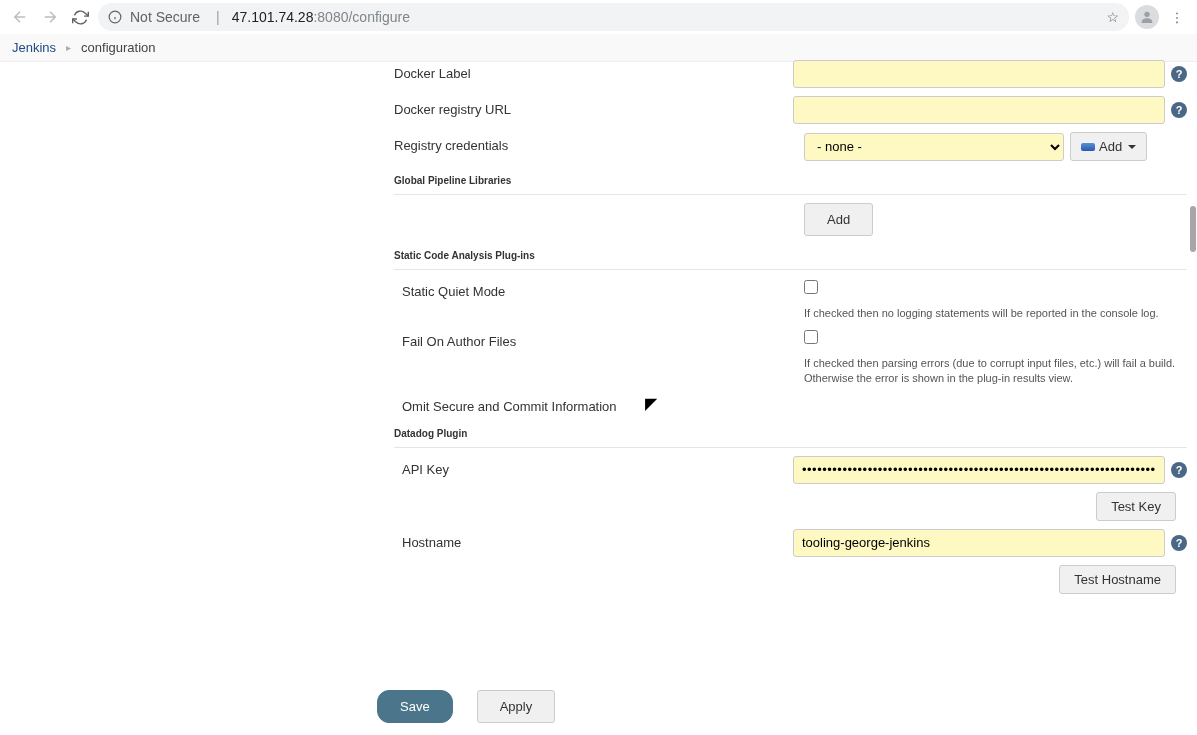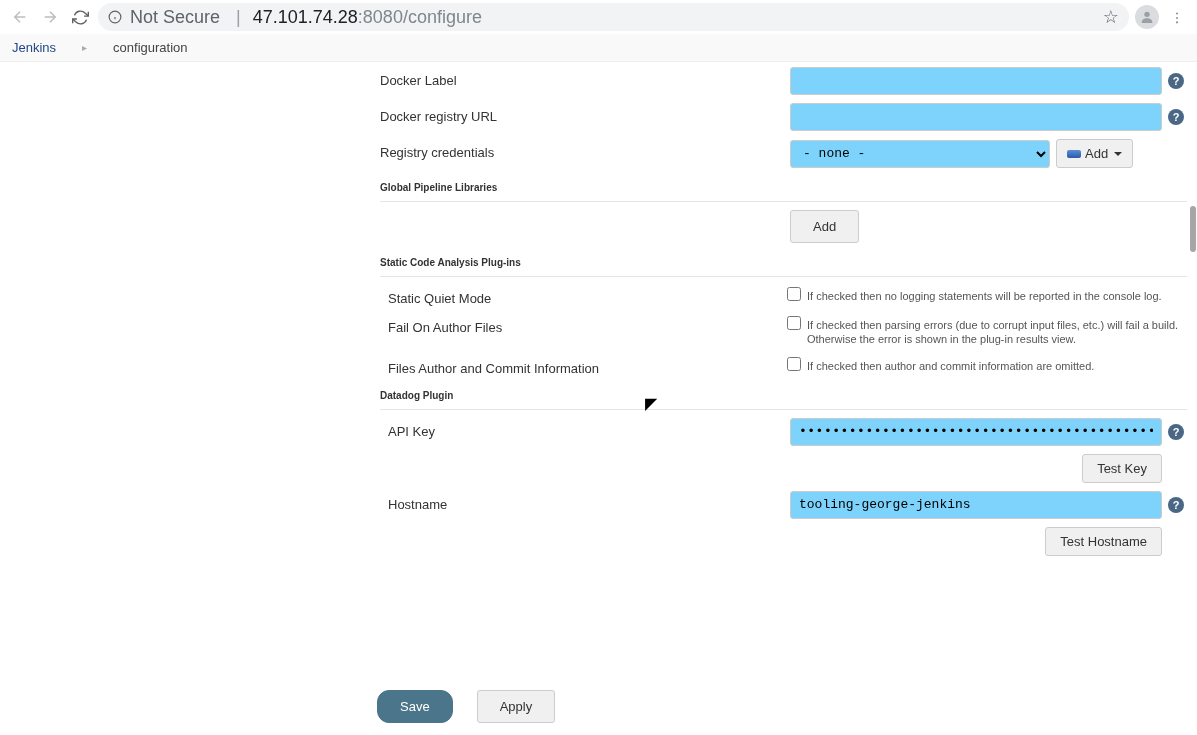--- a/index.html
+++ b/index.html
@@ -2,53 +2,53 @@
 <html><head>
 <meta charset="utf-8">
 <style>
 * { box-sizing: border-box; margin: 0; padding: 0; }
 body { font-family: -apple-system, BlinkMacSystemFont, "Segoe UI", Helvetica, Arial, sans-serif; font-size: 13px; color: #333; background: #fff; width: 1197px; height: 735px; overflow: hidden; position: relative; }
 
 
 .browser-bar { height: 34px; display: flex; align-items: center; padding: 0 8px; background: #fff; gap: 6px; }
 .nav-icon { width: 24px; height: 24px; display: flex; align-items: center; justify-content: center; color: #5f6368; cursor: pointer; border-radius: 50%; }
 .nav-icon.disabled { color: #bdbdbd; }
-.url-bar { flex: 1; height: 28px; background: #f1f3f4; border-radius: 14px; display: flex; align-items: center; padding: 0 10px; gap: 8px; color: #5f6368; font-size: 18px; }
+.url-bar { flex: 1; height: 28px; background: #f1f3f4; border-radius: 14px; display: flex; align-items: center; padding: 0 10px; gap: 8px; color: #5f6368; font-size: 14px; }
 .url-text { color: #202124; }
 .url-text .dim { color: #80868b; }
 .url-bar .not-secure { color: #5f6368; margin-right: 4px; }
 .url-bar .sep { color: #9aa0a6; margin: 0 4px; }
 .avatar { width: 24px; height: 24px; border-radius: 50%; background: #dadce0; display:flex; align-items:center; justify-content:center; color:#5f6368; }
 
 
-.breadcrumb { height: 28px; background: #f9f9f9; border-bottom: 1px solid #eee; display: flex; align-items: center; padding: 0 12px; font-size: 13px; color: #444; gap: 26px; }
+.breadcrumb { height: 28px; background: #f9f9f9; border-bottom: 1px solid #eee; display: flex; align-items: center; padding: 0 12px; font-size: 13px; color: #444; gap: 10px; }
 .breadcrumb a { color: #204a87; text-decoration: none; }
 .breadcrumb .chev { color: #aaa; font-size: 10px; }
 
 
-.content { position: absolute; left: 380px; top: 60px; right: 10px; margin-top: 7px; }
+.content { position: absolute; left: 394px; top: 60px; right: 10px; }
 .row { display: flex; align-items: flex-start; margin-bottom: 8px; }
 .label-col { width: 410px; padding-top: 6px; font-size: 13px; color: #333; }
 .field-col { flex: 1; display: flex; align-items: center; gap: 6px; }
-input[type=text], input[type=password], select { width: 372px; height: 28px; border: 1px solid #ccc; border-radius: 3px; padding: 0 8px; font-size: 13px; background: #7dd3fc; font-family: Liberation Mono, monospace; }
+input[type=text], input[type=password], select { width: 372px; height: 28px; border: 1px solid #ccc; border-radius: 3px; padding: 0 8px; font-size: 13px; background: #fef9c3; }
 input[type=password] { letter-spacing: 0.5px; }
 select { appearance: auto; width: 260px; }
 .help-icon { width: 16px; height: 16px; border-radius: 50%; background: #4a6785; color: #fff; font-size: 11px; font-weight: bold; display: flex; align-items: center; justify-content: center; cursor: pointer; flex-shrink: 0; }
 .btn { background: #f0f0f0; border: 1px solid #ccc; border-radius: 3px; padding: 6px 14px; font-size: 13px; color: #333; cursor: pointer; }
 .btn.primary { background: #4b758b; color: #fff; border-color: #4b758b; border-radius: 12px; }
 .add-btn { display: flex; align-items: center; gap: 4px; padding: 6px 10px; }
 .key-icon { width: 14px; height: 8px; background: linear-gradient(#5b8dd6,#2a5aa8); border-radius: 2px; position: relative; }
 .caret-down { width: 0; height: 0; border-left: 4px solid transparent; border-right: 4px solid transparent; border-top: 4px solid #333; margin-left: 2px; }
 
 .section-title { font-weight: bold; font-size: 10px; margin-top: 14px; margin-bottom: 8px; }
 .divider { border-bottom: 1px solid #e5e5e5; margin-bottom: 8px; }
 .desc-text { font-size: 13px; color: #333; margin-bottom: 10px; line-height: 1.4; }
 .desc-text code { font-family: Menlo, Monaco, monospace; }
 .help-text { font-size: 11px; color: #555; margin-top: 4px; line-height: 1.3; width: 380px; }
-.checkbox-row .field-col { flex-direction: row; align-items: flex-start; justify-content: flex-end; }
+.checkbox-row .field-col { flex-direction: column; align-items: flex-start; justify-content: flex-end; }
 .checkbox-row input[type=checkbox] { width: 14px; height: 14px; margin: 2px 0; }
 
 .right-btn-row { display: flex; justify-content: flex-end; width: 782px; margin: 8px 0; }
 
 
 .footer { position: absolute; left: 377px; bottom: 12px; display: flex; gap: 24px; }
 .footer .btn { padding: 8px 22px; }
 
 
 .cursor { position: absolute; left: 645px; top: 394px; font-size: 16px; color: #000; pointer-events: none; z-index: 100; }
@@ -155,25 +155,21 @@
 
   <div class="row checkbox-row">
     <div class="label-col" style="padding-left:8px">Fail On Author Files</div>
     <div class="field-col">
       <input type="checkbox" style="">
       <div class="help-text">If checked then parsing errors (due to corrupt input files, etc.) will fail a build. Otherwise the error is shown in the plug-in results view.</div>
     </div>
   </div>
 
   <div class="row checkbox-row">
-    <div class="label-col" style="padding-left:8px">Files Author and Commit Information</div>
-    <div class="field-col">
-      <input type="checkbox" style="">
-      <div class="help-text">If checked then author and commit information are omitted.</div>
-    </div>
+    <div class="label-col" style="padding-left:8px">Omit Secure and Commit Information</div>
   </div>
 
   <div class="section-title">Datadog Plugin</div>
   <div class="divider"></div>
 
   <div class="row">
     <div class="label-col" style="padding-left:8px">API Key</div>
     <div class="field-col">
       <input type="password" value="••••••••••••••••••••••••••••••••••••••••••••••••••••••••••••••••••••••••••••••••••••" style="">
       <div class="help-icon">?</div>

